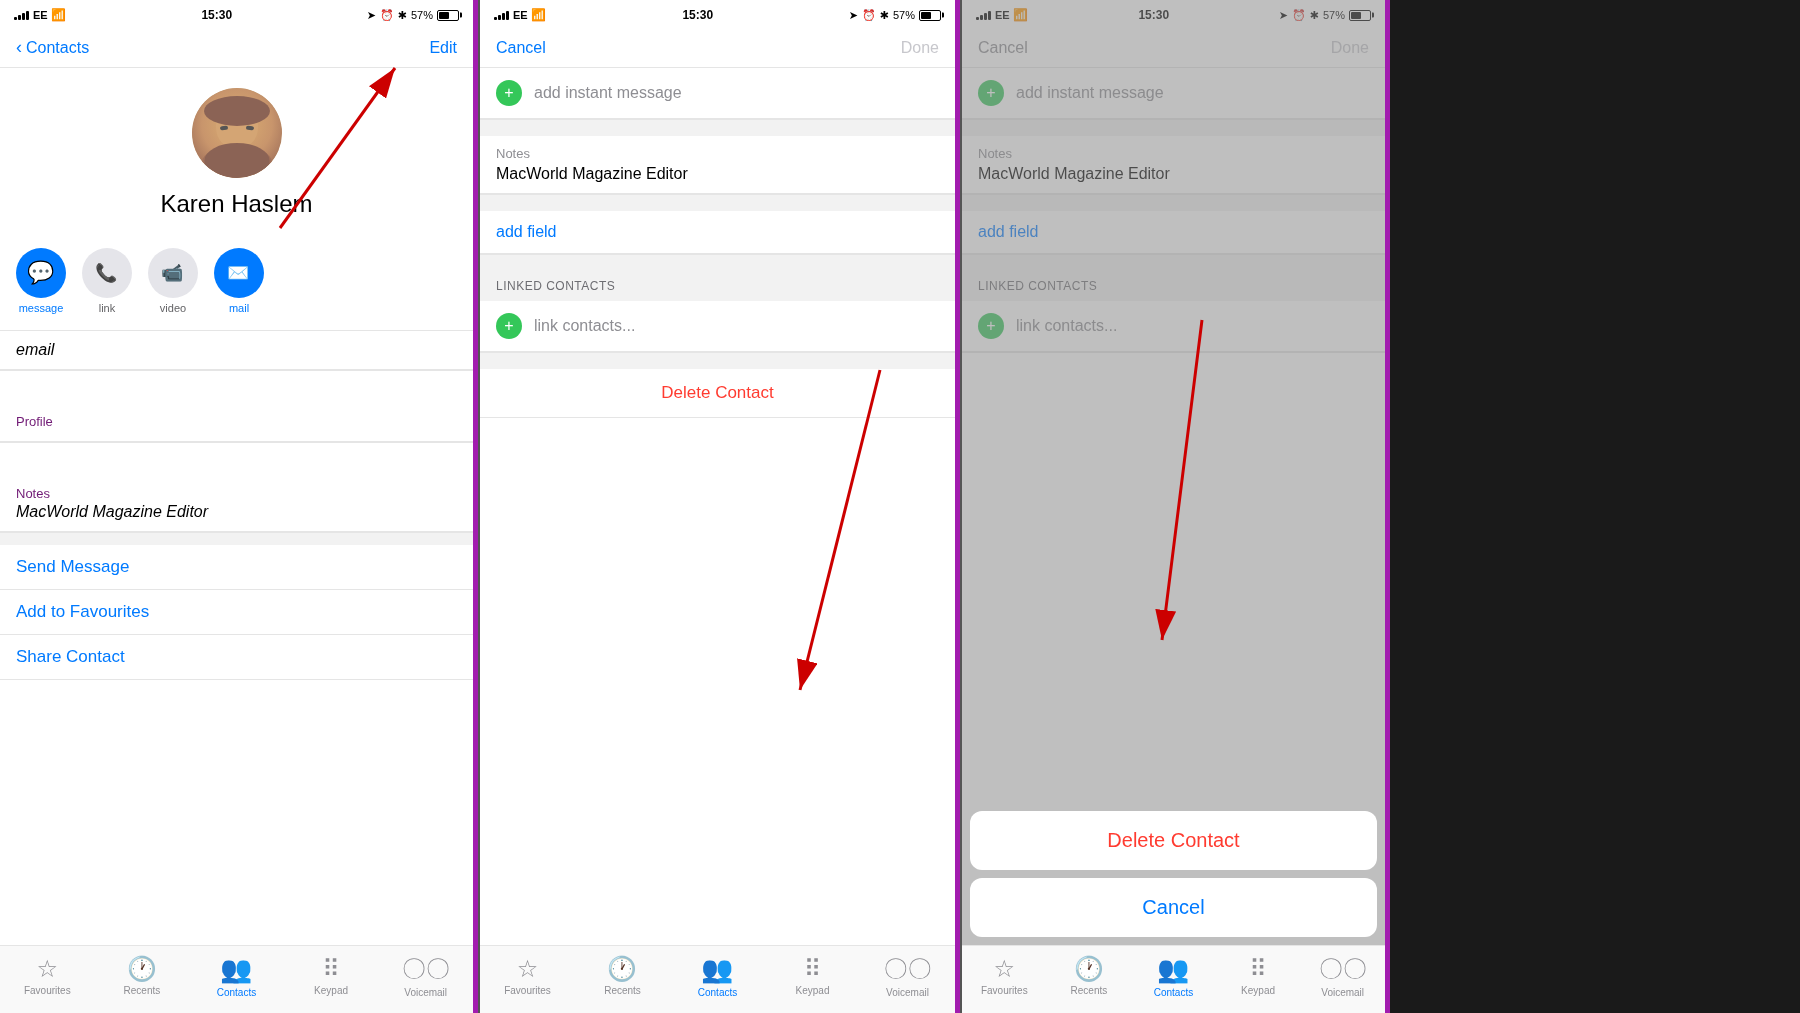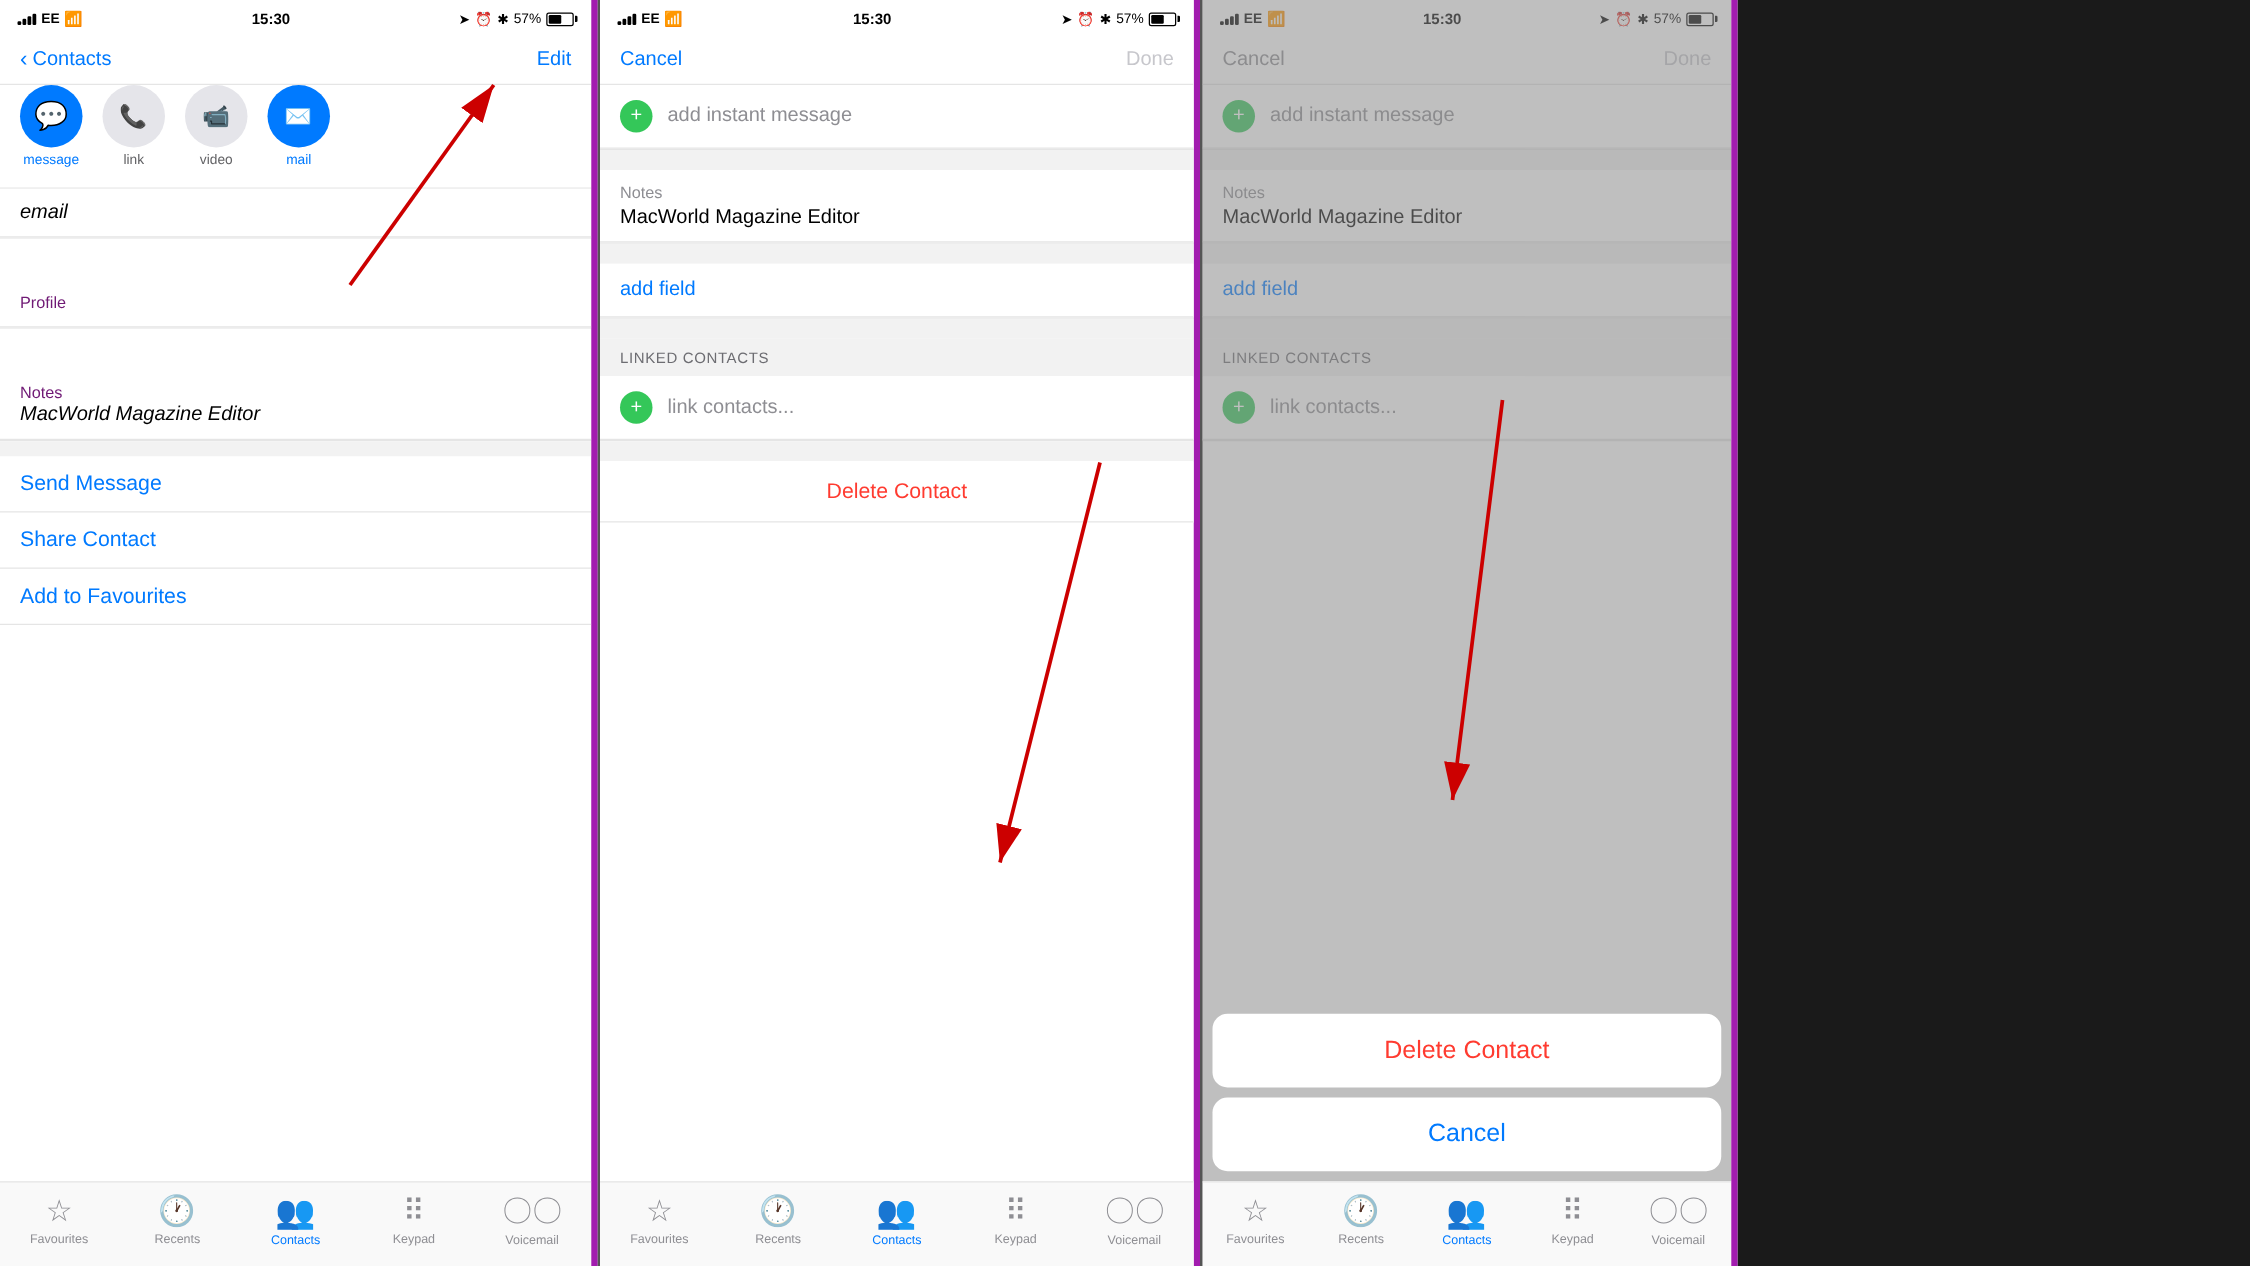--- a/index.html
+++ b/index.html
@@ -389,20 +389,35 @@
   </div>
 
   <div class="nav-bar">
     <div class="nav-back">
       <span style="font-size:18px">‹</span>
       <span>Contacts</span>
     </div>
     <div class="nav-action">Edit</div>
   </div>
 
+  <div class="contact-header">
+    <div class="avatar-circle">
+      <div class="avatar-face" style="
+        background: radial-gradient(circle at 50% 40%, #d4a570 20%, #c8956c 50%, #a0705a 80%);
+        width:90px; height:90px; border-radius:50%; position:relative; overflow:hidden;">
+
+        <div style="position:absolute;top:14px;left:50%;transform:translateX(-50%);width:42px;height:46px;background:#d4a574;border-radius:50% 50% 44% 44%;"></div>
+        <div style="position:absolute;top:8px;left:12px;width:66px;height:30px;background:#8b6355;border-radius:50%;"></div>
+        <div style="position:absolute;bottom:0;left:50%;transform:translateX(-50%);width:70px;height:32px;background:#a0705a;border-radius:50% 50% 0 0;"></div>
+        <div style="position:absolute;top:38px;left:28px;width:8px;height:4px;background:#555;border-radius:2px;transform:rotate(-5deg);"></div>
+        <div style="position:absolute;top:38px;right:28px;width:8px;height:4px;background:#555;border-radius:2px;transform:rotate(5deg);"></div>
+      </div>
+    </div>
+    <div class="contact-name">Karen Haslem</div>
+  </div>
 
   <div class="action-buttons">
     <div class="action-btn">
       <div class="action-btn-circle blue">💬</div>
       <span class="action-btn-label">message</span>
     </div>
     <div class="action-btn">
       <div class="action-btn-circle gray" style="font-size:18px">📞</div>
       <span class="action-btn-label gray-label">link</span>
     </div>
@@ -429,22 +444,22 @@
   <div style="height:1px;background:#e5e5e5"></div>
 
   <div class="content-section">
     <div class="section-label">Notes</div>
     <div class="section-value">MacWorld Magazine Editor</div>
   </div>
   <div style="height:1px;background:#e5e5e5"></div>
   <div style="height:12px;background:#f2f2f2"></div>
 
   <div class="action-link">Send Message</div>
+  <div class="action-link">Add to Favourites</div>
   <div class="action-link">Share Contact</div>
-  <div class="action-link">Add to Favourites</div>
 
   <svg class="arrow-overlay" style="position:absolute;top:28px;left:200px;width:250px;height:220px;pointer-events:none;z-index:50">
     <defs>
       <marker id="arrowhead1" markerWidth="10" markerHeight="7" refX="10" refY="3.5" orient="auto">
         <polygon points="0 0, 10 3.5, 0 7" fill="#cc0000"></polygon>
       </marker>
     </defs>
     <line x1="80" y1="200" x2="195" y2="40" stroke="#cc0000" stroke-width="3" marker-end="url(#arrowhead1)"></line>
   </svg>
 

